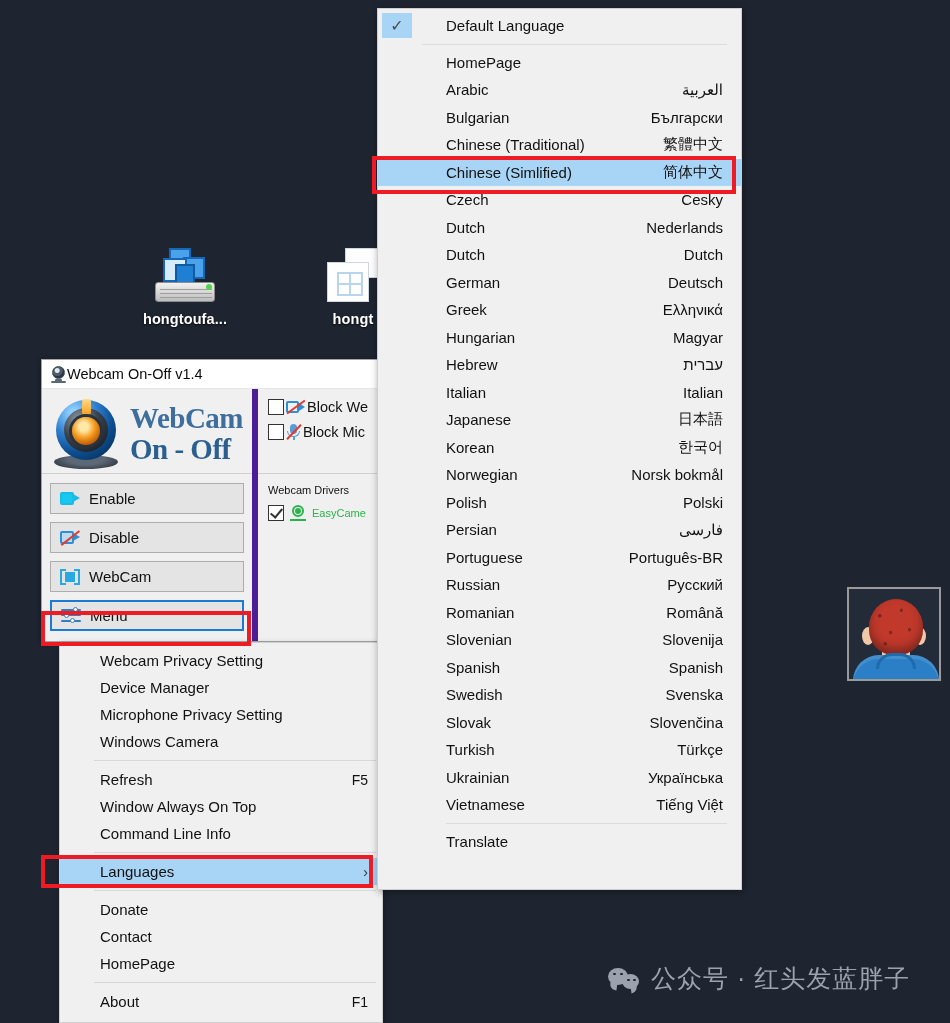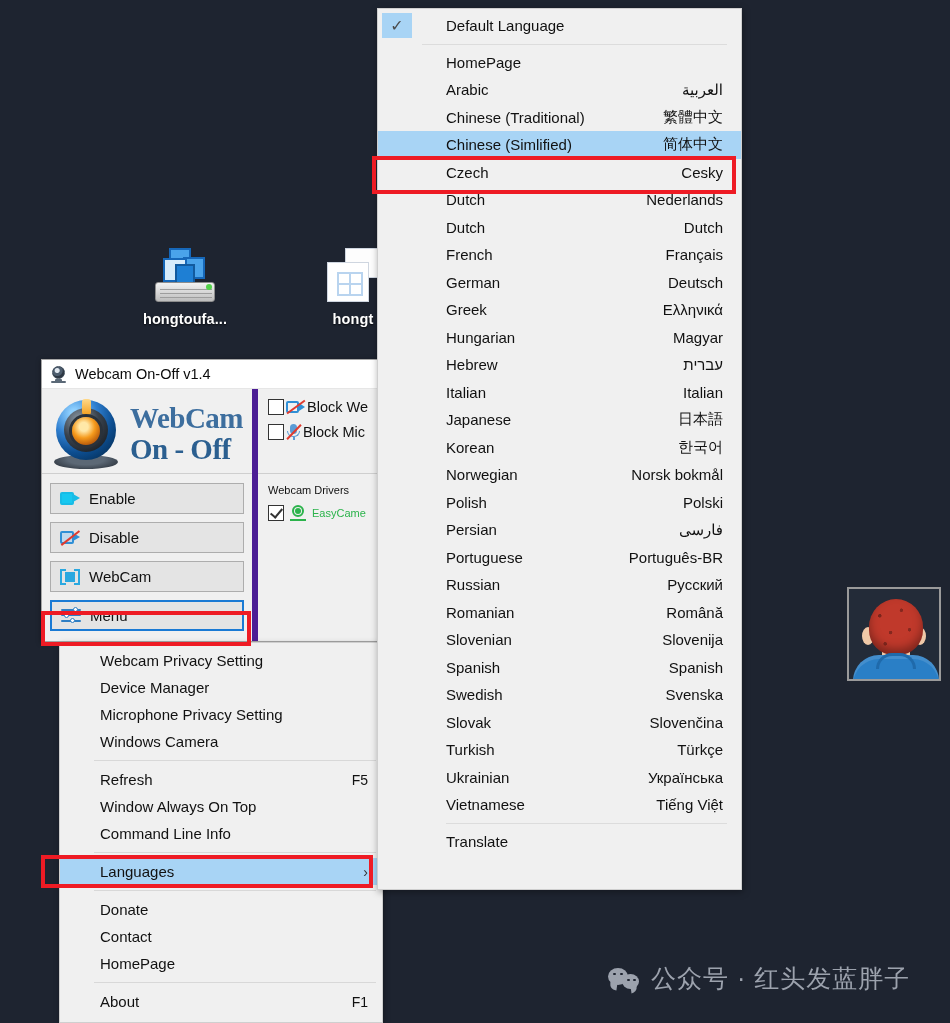--- a/index.html
+++ b/index.html
@@ -120,21 +120,21 @@
 
   
   #app-window {
     position:absolute; left:41px; top:359px; width:342px; height:283px;
     background:#f0f0f0; border:1px solid #a6a6a6;
     box-shadow: 0 1px 5px rgba(0,0,0,.35);
     overflow:hidden;
   }
   #title-bar {
     height:29px; background:#ffffff; display:flex; align-items:center;
-    padding-left:8px; gap:8px; border-bottom:1px solid #e6e6e6;
+    padding-left:8px; border-bottom:1px solid #e6e6e6;
   }
   #title-bar .t { font-size:14.5px; color:#0b0b0b; }
   .cam-mini { width:17px; height:17px; position:relative; }
   .cam-mini .c { position:absolute; left:2px; top:0; width:13px;height:13px;border-radius:50%;
                  background:radial-gradient(circle at 38% 32%, #dfe6ee 0 2px, #4d5d6e 3px 5px, #2c3642 6px 13px);
                  border:1px solid #3d4b59;}
   .cam-mini .s { position:absolute; left:5px; bottom:0; width:7px;height:4px;background:#5b6977;border-radius:1px;}
   .cam-mini .f { position:absolute; left:1px; bottom:0; width:15px;height:2px;background:#5b6977;border-radius:1px;}
 
   #app-body { display:flex; height:254px; }
@@ -500,44 +500,44 @@
   <div id="lang-list">
       <div class="lang-item">
         <span>HomePage</span>
         <span class="native"></span>
       </div>
       <div class="lang-item">
         <span>Arabic</span>
         <span class="native">العربية</span>
       </div>
       <div class="lang-item">
+        <span>Bulgarian</span>
+        <span class="native">Български</span>
+      </div>
+      <div class="lang-item">
         <span>Chinese (Traditional)</span>
         <span class="native">繁體中文</span>
       </div>
       <div class="lang-item hl">
         <span>Chinese (Simlified)</span>
         <span class="native">简体中文</span>
       </div>
       <div class="lang-item">
         <span>Czech</span>
         <span class="native">Cesky</span>
       </div>
       <div class="lang-item">
         <span>Dutch</span>
         <span class="native">Nederlands</span>
       </div>
       <div class="lang-item">
         <span>Dutch</span>
         <span class="native">Dutch</span>
       </div>
       <div class="lang-item">
-        <span>French</span>
-        <span class="native">Français</span>
-      </div>
-      <div class="lang-item">
         <span>German</span>
         <span class="native">Deutsch</span>
       </div>
       <div class="lang-item">
         <span>Greek</span>
         <span class="native">Ελληνικά</span>
       </div>
       <div class="lang-item">
         <span>Hungarian</span>
         <span class="native">Magyar</span>

